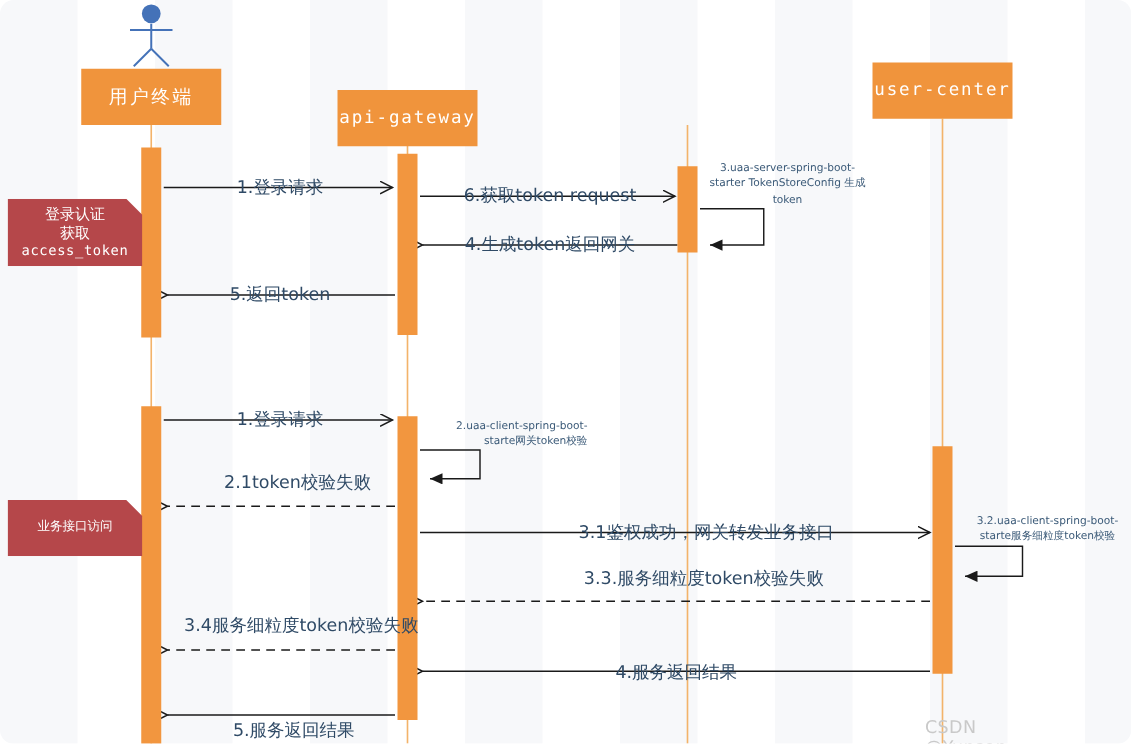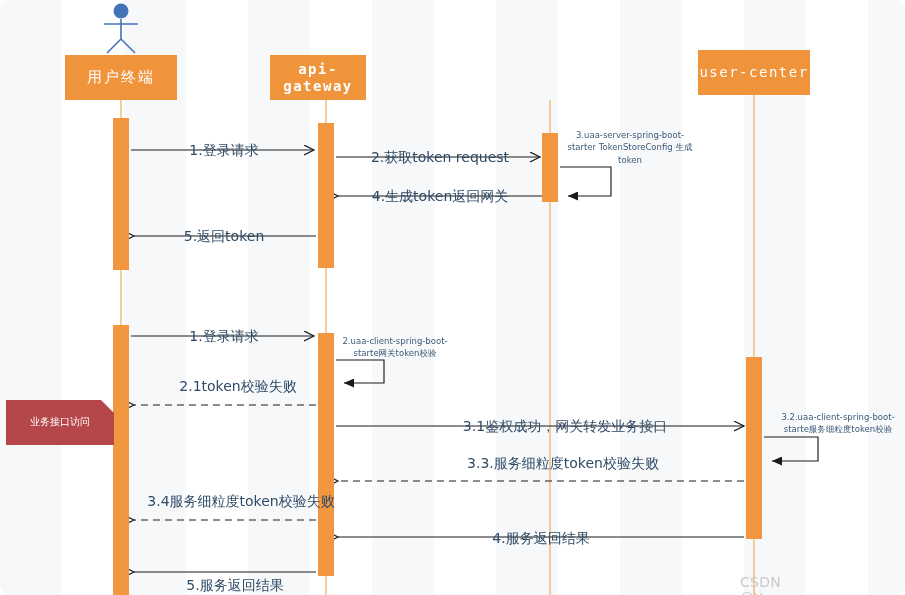--- a/index.html
+++ b/index.html
@@ -199,43 +199,48 @@
   </svg>
 
   <div class="activation" style="left:113px; top:118px; width:16px; height:152px;"></div>
   <div class="activation" style="left:318px; top:123px; width:16px; height:145px;"></div>
   <div class="activation" style="left:542px; top:133px; width:16px; height:69px;"></div>
   <div class="activation" style="left:113px; top:325px; width:16px; height:270px;"></div>
   <div class="activation" style="left:318px; top:333px; width:16px; height:243px;"></div>
   <div class="activation" style="left:746px; top:357px; width:16px; height:182px;"></div>
 
   <div class="lifeline-box cjk" style="left:65px; top:55px; width:112px; height:45px; font-size:15px;">用户终端</div>
-  <div class="lifeline-box" style="left:270px; top:55px; width:96px; height:45px; font-size:14px;font-weight:bold;">api-gateway</div>
+  <div class="lifeline-box" style="left:270px; top:72px; width:112px; height:45px; font-size:14px;">api-gateway</div>
   <div class="lifeline-box" style="left:698px; top:50px; width:112px; height:45px; font-size:14px;">user-center</div>
 
+  <div class="note" style="left:6px; top:159px; width:108px; height:54px;">
+    <div class="l1">登录认证</div>
+    <div class="l2">获取</div>
+    <div class="l3">access_token</div>
+  </div>
 
   <div class="note" style="left:6px; top:400px; width:108px; height:45px;">
     <div class="l1" style="font-size:10px;text-align:right;">业务接口访问</div>
   </div>
 
   <div class="msg-label centered" style="left:224px; top:143px;">1.登录请求</div>
-  <div class="msg-label centered" style="left:440px; top:150px;">2.获取token request</div>
+  <div class="msg-label centered" style="left:440px; top:150px;">6.获取token request</div>
   <div class="msg-label centered" style="left:440px; top:189px;">4.生成token返回网关</div>
   <div class="msg-label centered" style="left:224px; top:229px;">5.返回token</div>
   <div class="msg-label centered" style="left:224px; top:329px;">1.登录请求</div>
   <div class="msg-label centered" style="left:238px; top:379px;">2.1token校验失败</div>
   <div class="msg-label centered" style="left:565px; top:419px;">3.1鉴权成功，网关转发业务接口</div>
   <div class="msg-label centered" style="left:563px; top:456px;">3.3.服务细粒度token校验失败</div>
   <div class="msg-label centered" style="left:241px; top:494px;">3.4服务细粒度token校验失败</div>
   <div class="msg-label centered" style="left:541px; top:531px;">4.服务返回结果</div>
   <div class="msg-label centered" style="left:235px; top:578px;">5.服务返回结果</div>
 
   <div class="self-note" style="left:630px; top:129px; width:168px;">3.uaa-server-spring-boot-
 starter TokenStoreConfig 生成
 token</div>
-  <div class="self-note" style="left:395px; top:335px; width:150px;">2.uaa-client-spring-boot-
+  <div class="self-note" style="left:395px; top:335px; width:150px;text-align:right;">2.uaa-client-spring-boot-
 starte网关token校验</div>
   <div class="self-note" style="left:838px; top:411px; width:152px;">3.2.uaa-client-spring-boot-
 starte服务细粒度token校验</div>
 
   <div class="watermark" style="left:795px; top:574px; transform:translateX(-50%);">CSDN @Yunson.</div>
 
 </div>
 
 </body></html>

